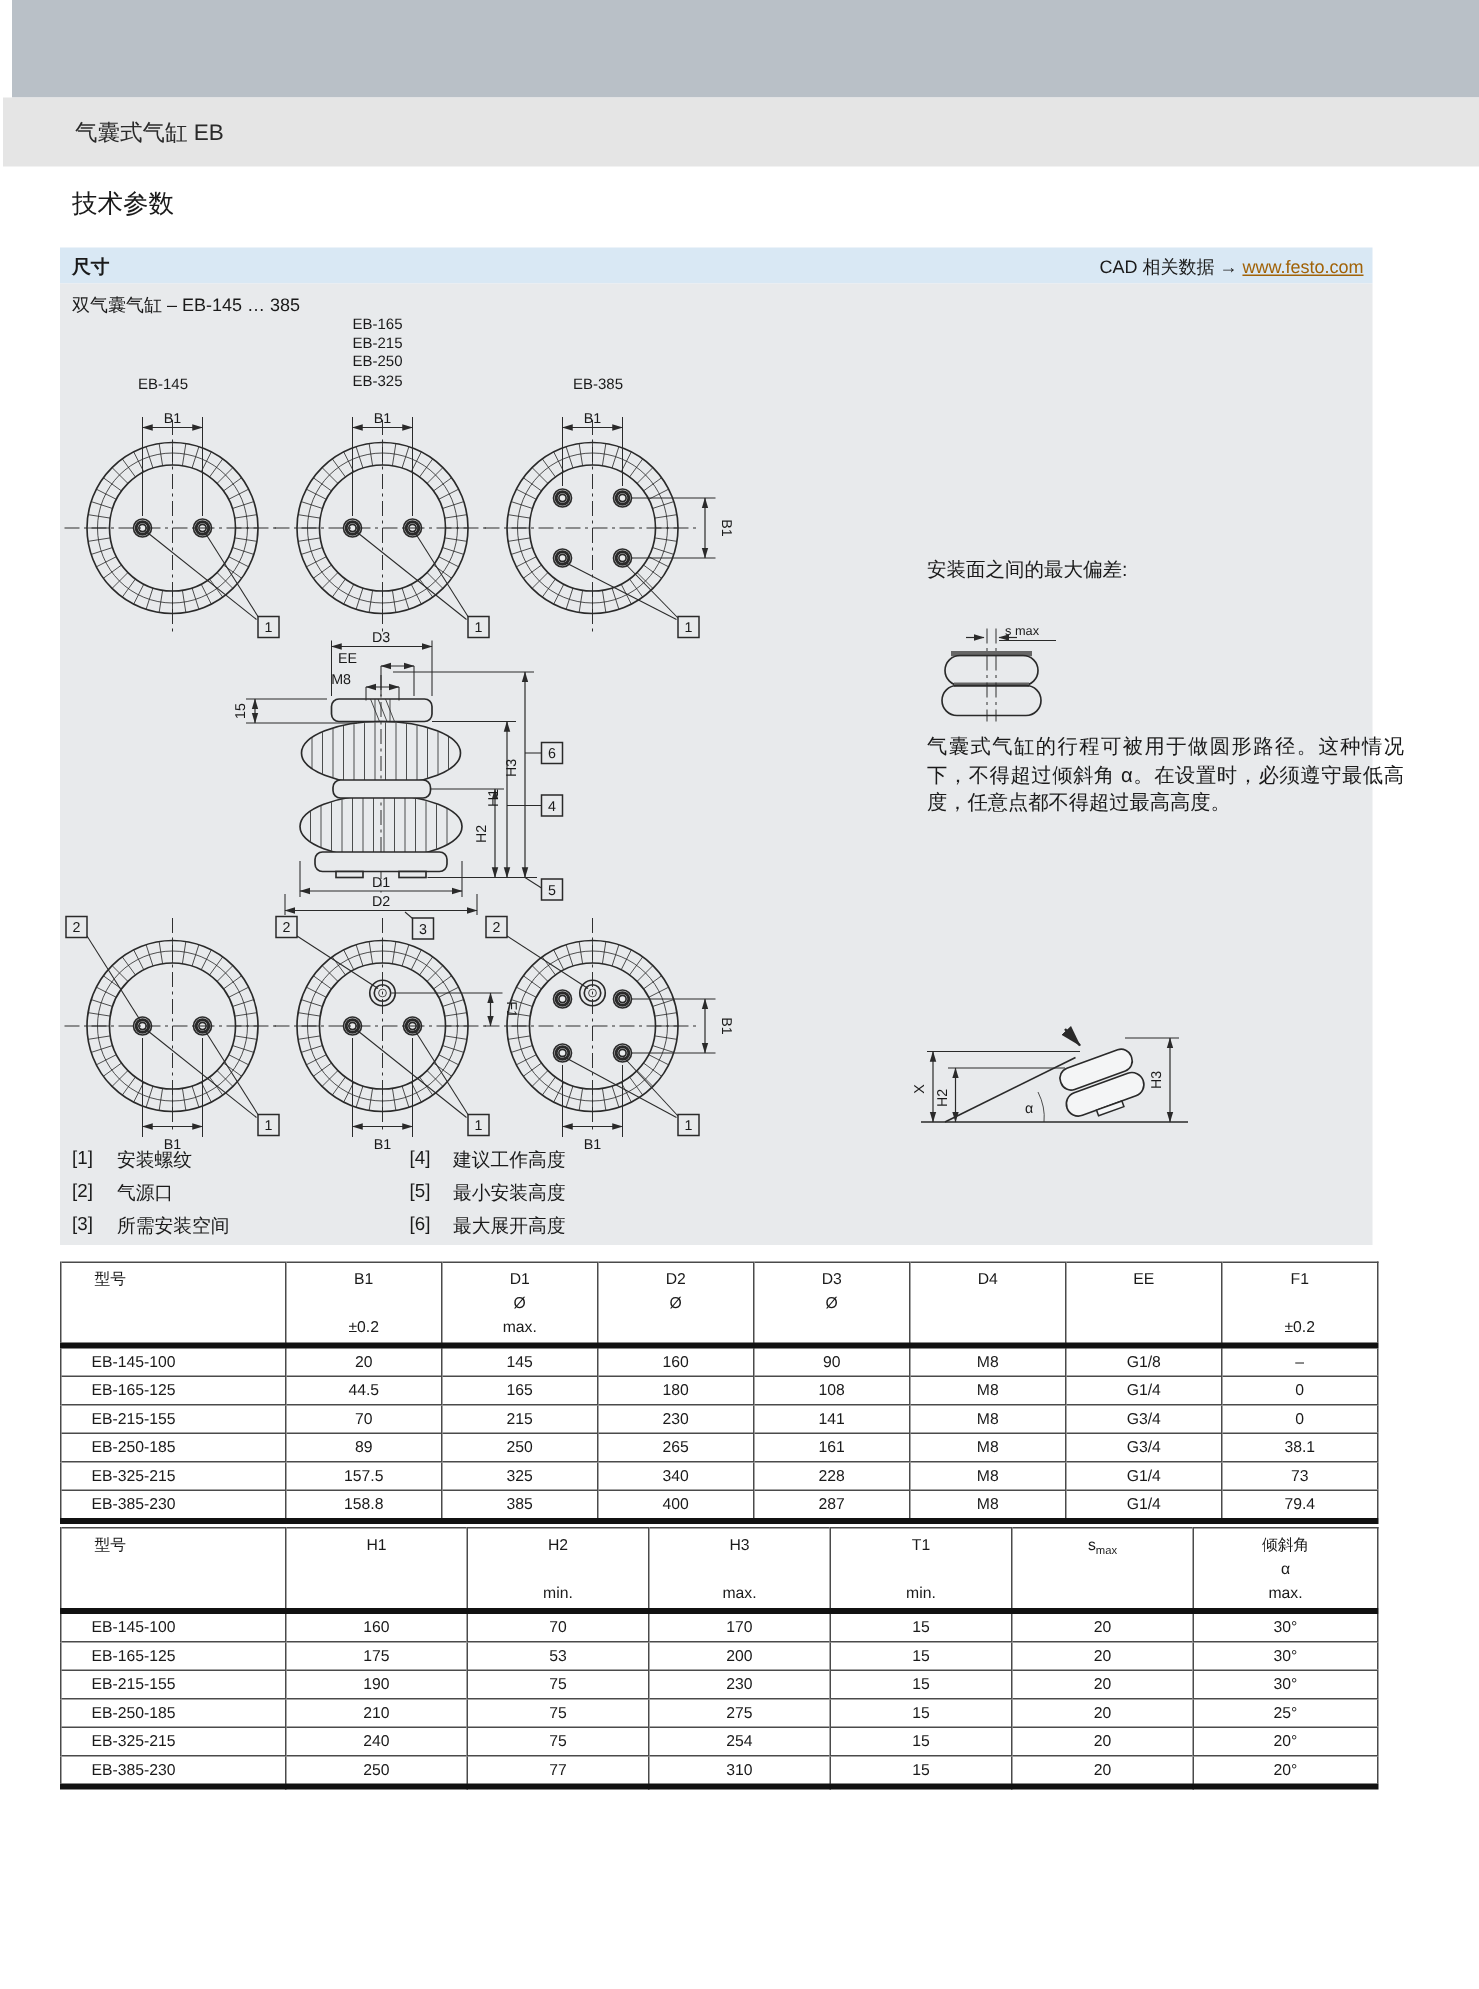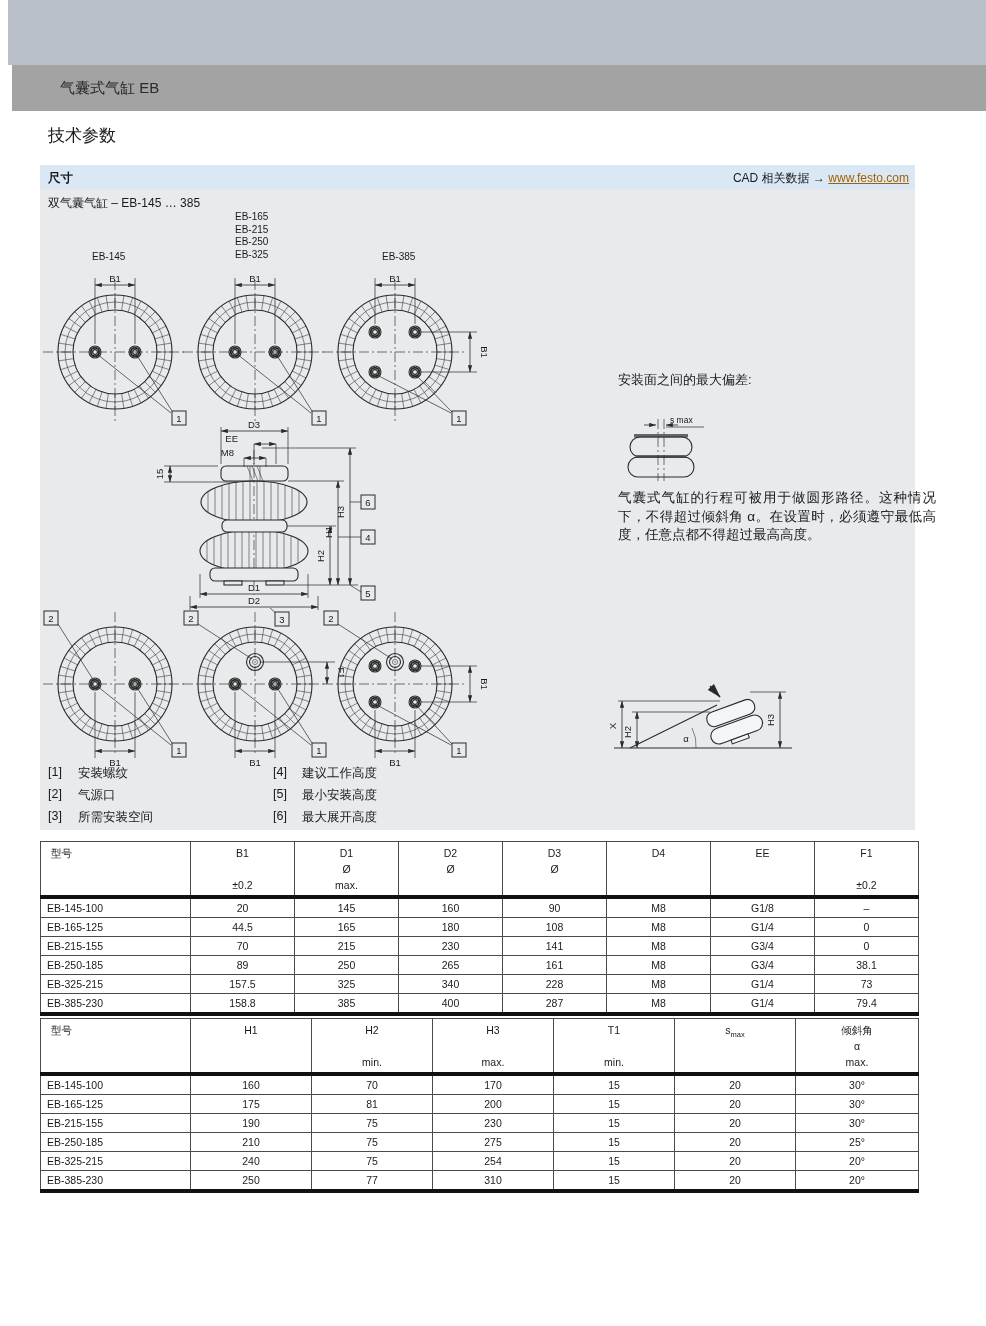--- a/index.html
+++ b/index.html
@@ -1,21 +1,21 @@
 <!DOCTYPE html>
 <html><head>
 <meta charset="utf-8">
 <style>
   html,body{margin:0;padding:0;background:#fff;}
   .page{position:relative;width:986px;height:1326px;background:#fff;overflow:hidden;
         font-family:"Liberation Sans",sans-serif;color:#1a1a1a;}
   .abs{position:absolute;}
   
   .band-top{position:absolute;left:8px;right:0;top:0;height:65px;background:#b9c0c7;}
-  .band-title{position:absolute;left:12px;right:0;top:65px;height:46px;background:#a3a3a3;}
+  .band-title{position:absolute;left:2px;right:0;top:65px;height:46px;background:#e5e5e5;}
   .band-title .t{position:absolute;left:48px;top:14px;font-size:15px;color:#2a2a2a;}
   .section-title{position:absolute;left:48px;top:124px;font-size:17px;font-weight:500;color:#1a1a1a;}
   
   .dimsbar{position:absolute;left:40px;top:165px;width:875px;height:24px;background:#d9e8f4;}
   .dimsbar .lbl{position:absolute;left:8px;top:5px;font-size:12.5px;font-weight:bold;}
   .dimsbar .cad{position:absolute;right:6px;top:5px;font-size:12px;}
   .dimsbar a{color:#a16207;text-decoration:underline;}
   
   .panel{position:absolute;left:40px;top:189px;width:875px;height:641px;background:#e8eaec;}
   .variant{position:absolute;left:8px;top:6px;font-size:12px;}
@@ -35,27 +35,27 @@
   .cl{stroke:#2a2a2a;stroke-width:.65;fill:none;stroke-dasharray:10 3 2 3;}
   .dim{stroke:#2a2a2a;stroke-width:.8;fill:none;}
   .ext{stroke:#2a2a2a;stroke-width:.7;fill:none;}
   .bolt{stroke:#2a2a2a;stroke-width:2;fill:none;}
   .cbox{fill:#e8eaec;stroke:#2a2a2a;stroke-width:1;}
   .plate{fill:#666;stroke:none;}
   
   .twrap{position:absolute;left:40px;}
   table.spec{border-collapse:collapse;table-layout:fixed;background:#fff;
              border:1px solid #4a4a4a;border-bottom:4px solid #111;}
-  table.spec th{vertical-align:top;font-weight:normal;padding:3px 4px 2px;border-left:1px solid #4a4a4a;}
+  table.spec th{vertical-align:top;font-weight:normal;padding:3px 16px 2px;border-left:1px solid #4a4a4a;}
   table.spec thead tr{border-bottom:4px solid #111;}
   table.spec th div{height:16px;line-height:16px;font-size:10.5px;text-align:center;}
   table.spec th.model div{text-align:left;padding-left:6px;}
   table.spec td{height:18px;font-size:10.5px;text-align:center;border-left:1px solid #4a4a4a;
                 border-top:1px solid #4a4a4a;padding:0;}
-  table.spec td.model{text-align:left;padding-left:6px;}
+  table.spec td.model{text-align:left;padding-left:20px;}
   sub{font-size:7.5px;}
 </style>
 </head>
 <body>
 
 <svg width="0" height="0" style="position:absolute">
   <defs>
     <marker id="ar" viewBox="0 0 10 6" refX="9.5" refY="3" markerWidth="9" markerHeight="6" orient="auto-start-reverse">
         <path d="M0,0 L10,3 L0,6 z" fill="#2a2a2a"></path>
       </marker>
@@ -873,21 +873,21 @@
             <td>160</td>
             <td>70</td>
             <td>170</td>
             <td>15</td>
             <td>20</td>
             <td>30°</td>
           </tr>
           <tr>
             <td class="model">EB-165-125</td>
             <td>175</td>
-            <td>81</td>
+            <td>53</td>
             <td>200</td>
             <td>15</td>
             <td>20</td>
             <td>30°</td>
           </tr>
           <tr>
             <td class="model">EB-215-155</td>
             <td>190</td>
             <td>75</td>
             <td>230</td>

